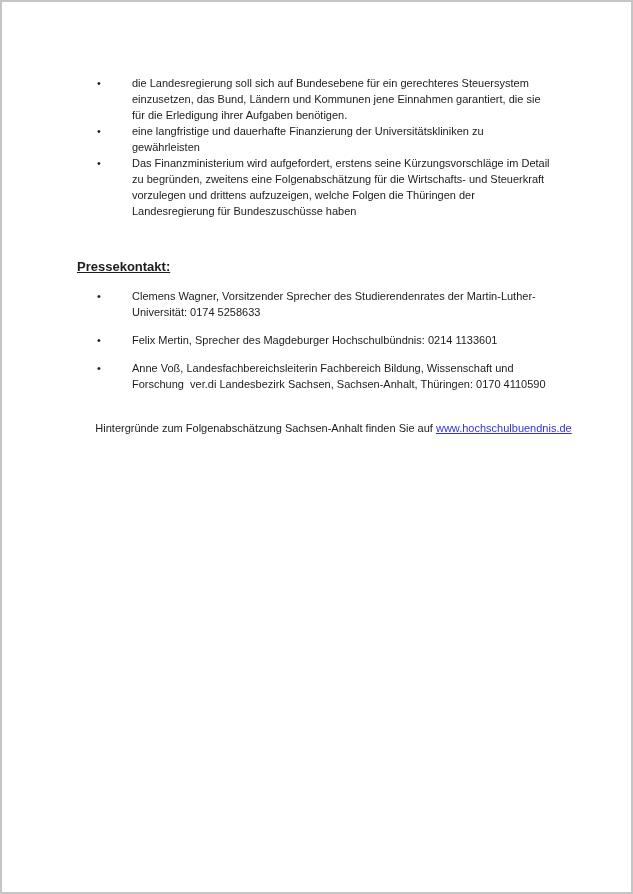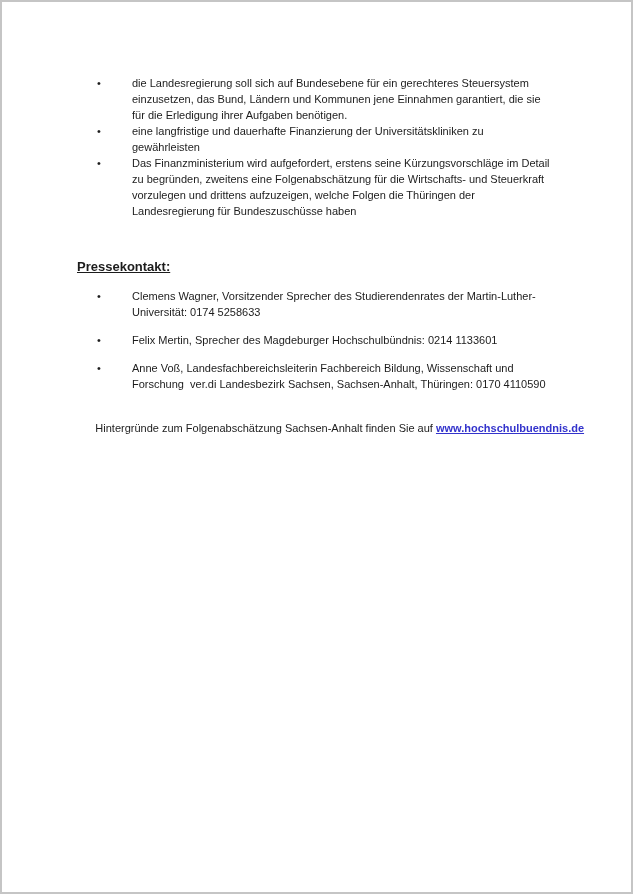--- a/index.html
+++ b/index.html
@@ -111,17 +111,17 @@
         <span class="li-text">Felix Mertin, Sprecher des Magdeburger Hochschulbündnis: 0214 1133601</span>
       </li>
       <li>
         <span class="bullet-marker">•</span>
         <span class="li-text">Anne Voß, Landesfachbereichsleiterin Fachbereich Bildung, Wissenschaft und
 Forschung  ver.di Landesbezirk Sachsen, Sachsen-Anhalt, Thüringen: 0170 4110590</span>
       </li>
     </ul>
 
     <p class="footer-line">
-      <span>Hintergründe zum Folgenabschätzung Sachsen-Anhalt finden Sie auf </span><a style="color: rgb(51, 51, 204); font-weight: bold;">www.hochschulbuendnis.de</a>
+      <span>Hintergründe zum Folgenabschätzung Sachsen-Anhalt finden Sie auf </span><a style="color: rgb(51, 51, 204);">www.hochschulbuendnis.de</a>
     </p>
 
   </div>
 </div>
 
 </body></html>

